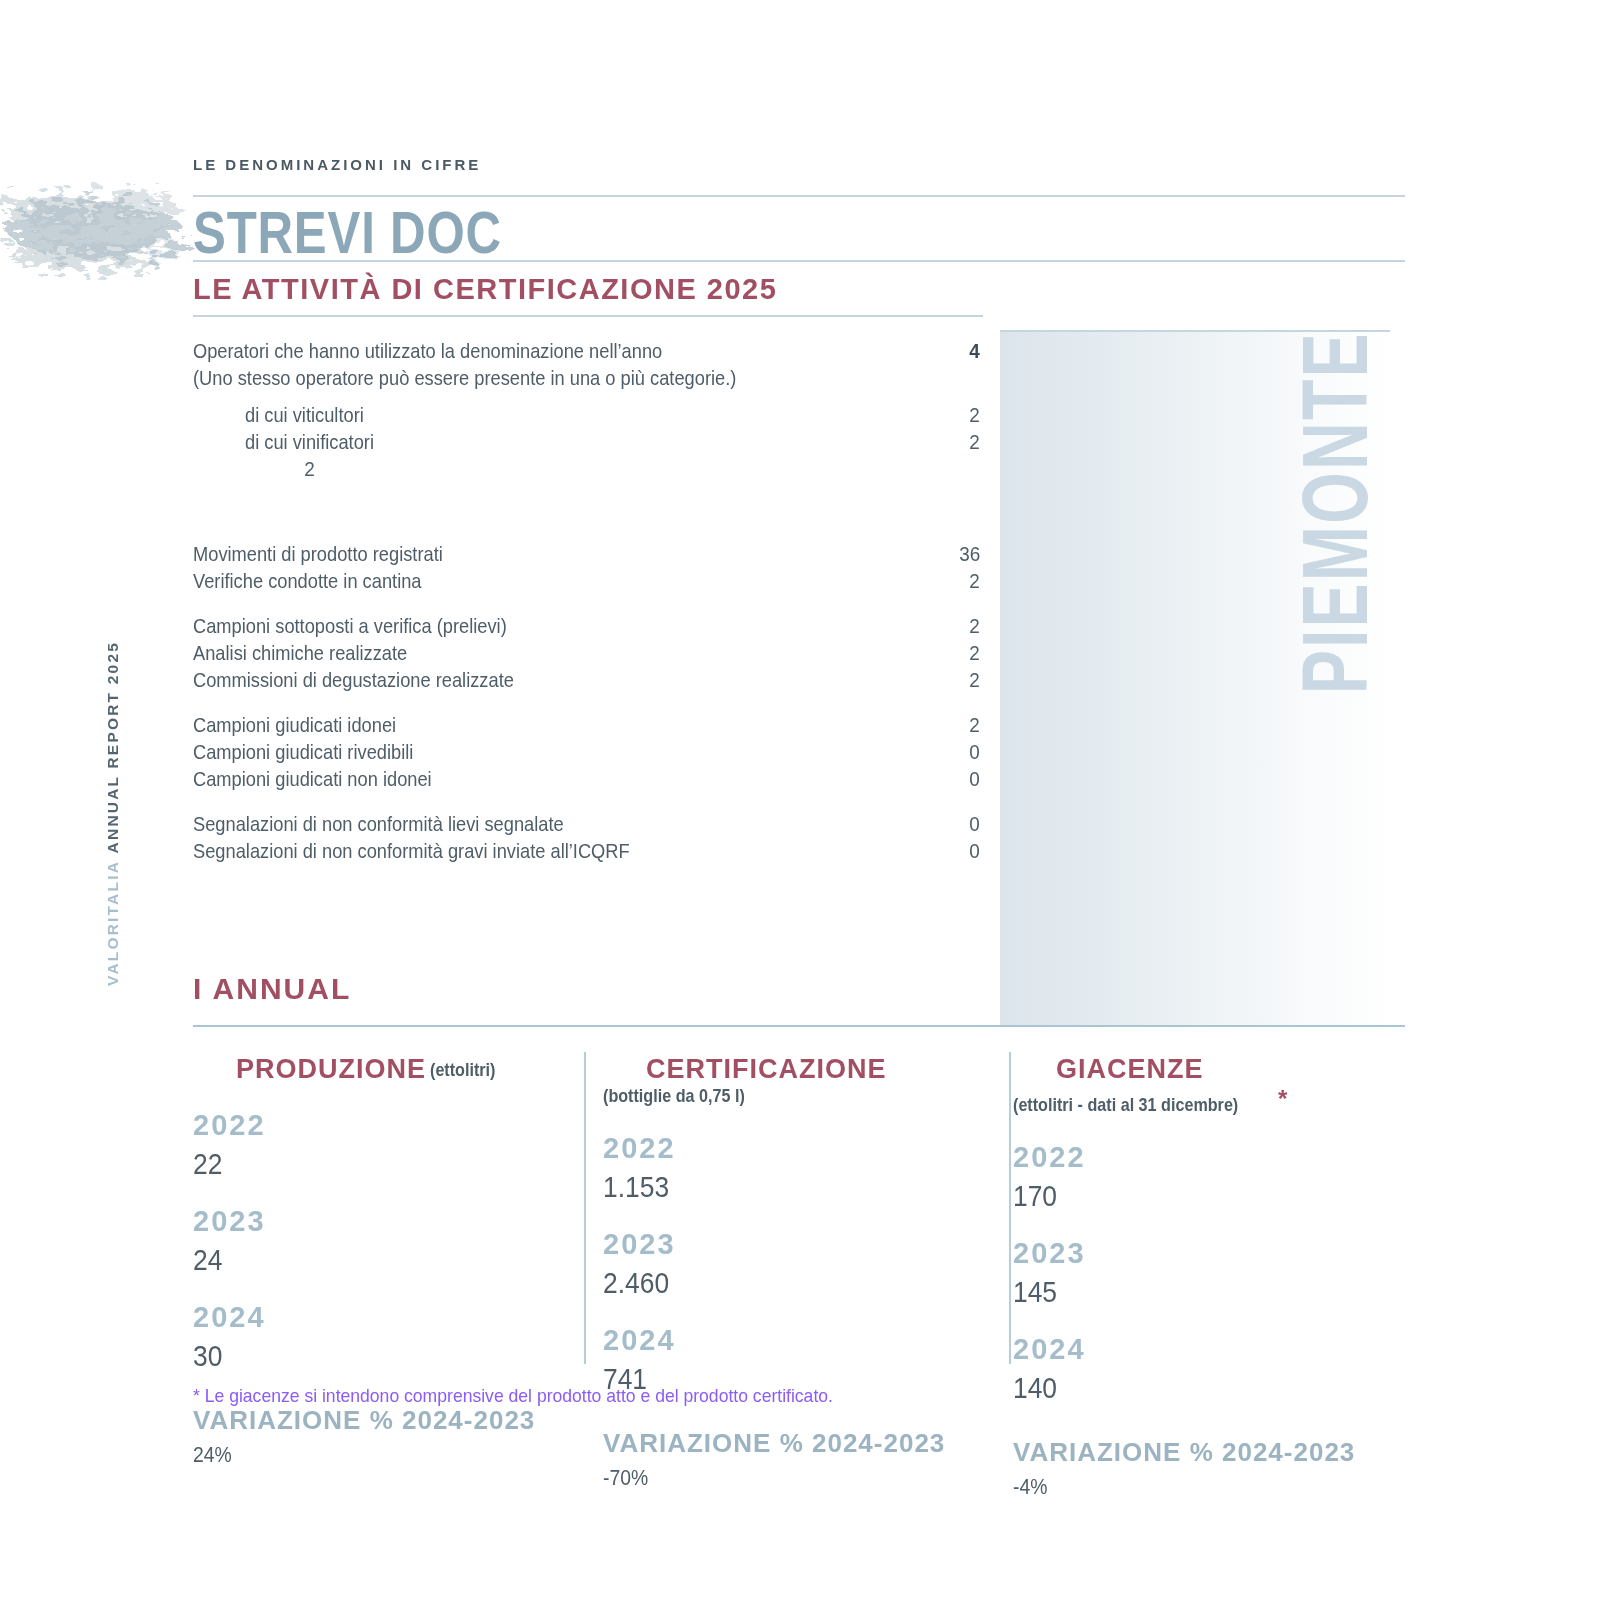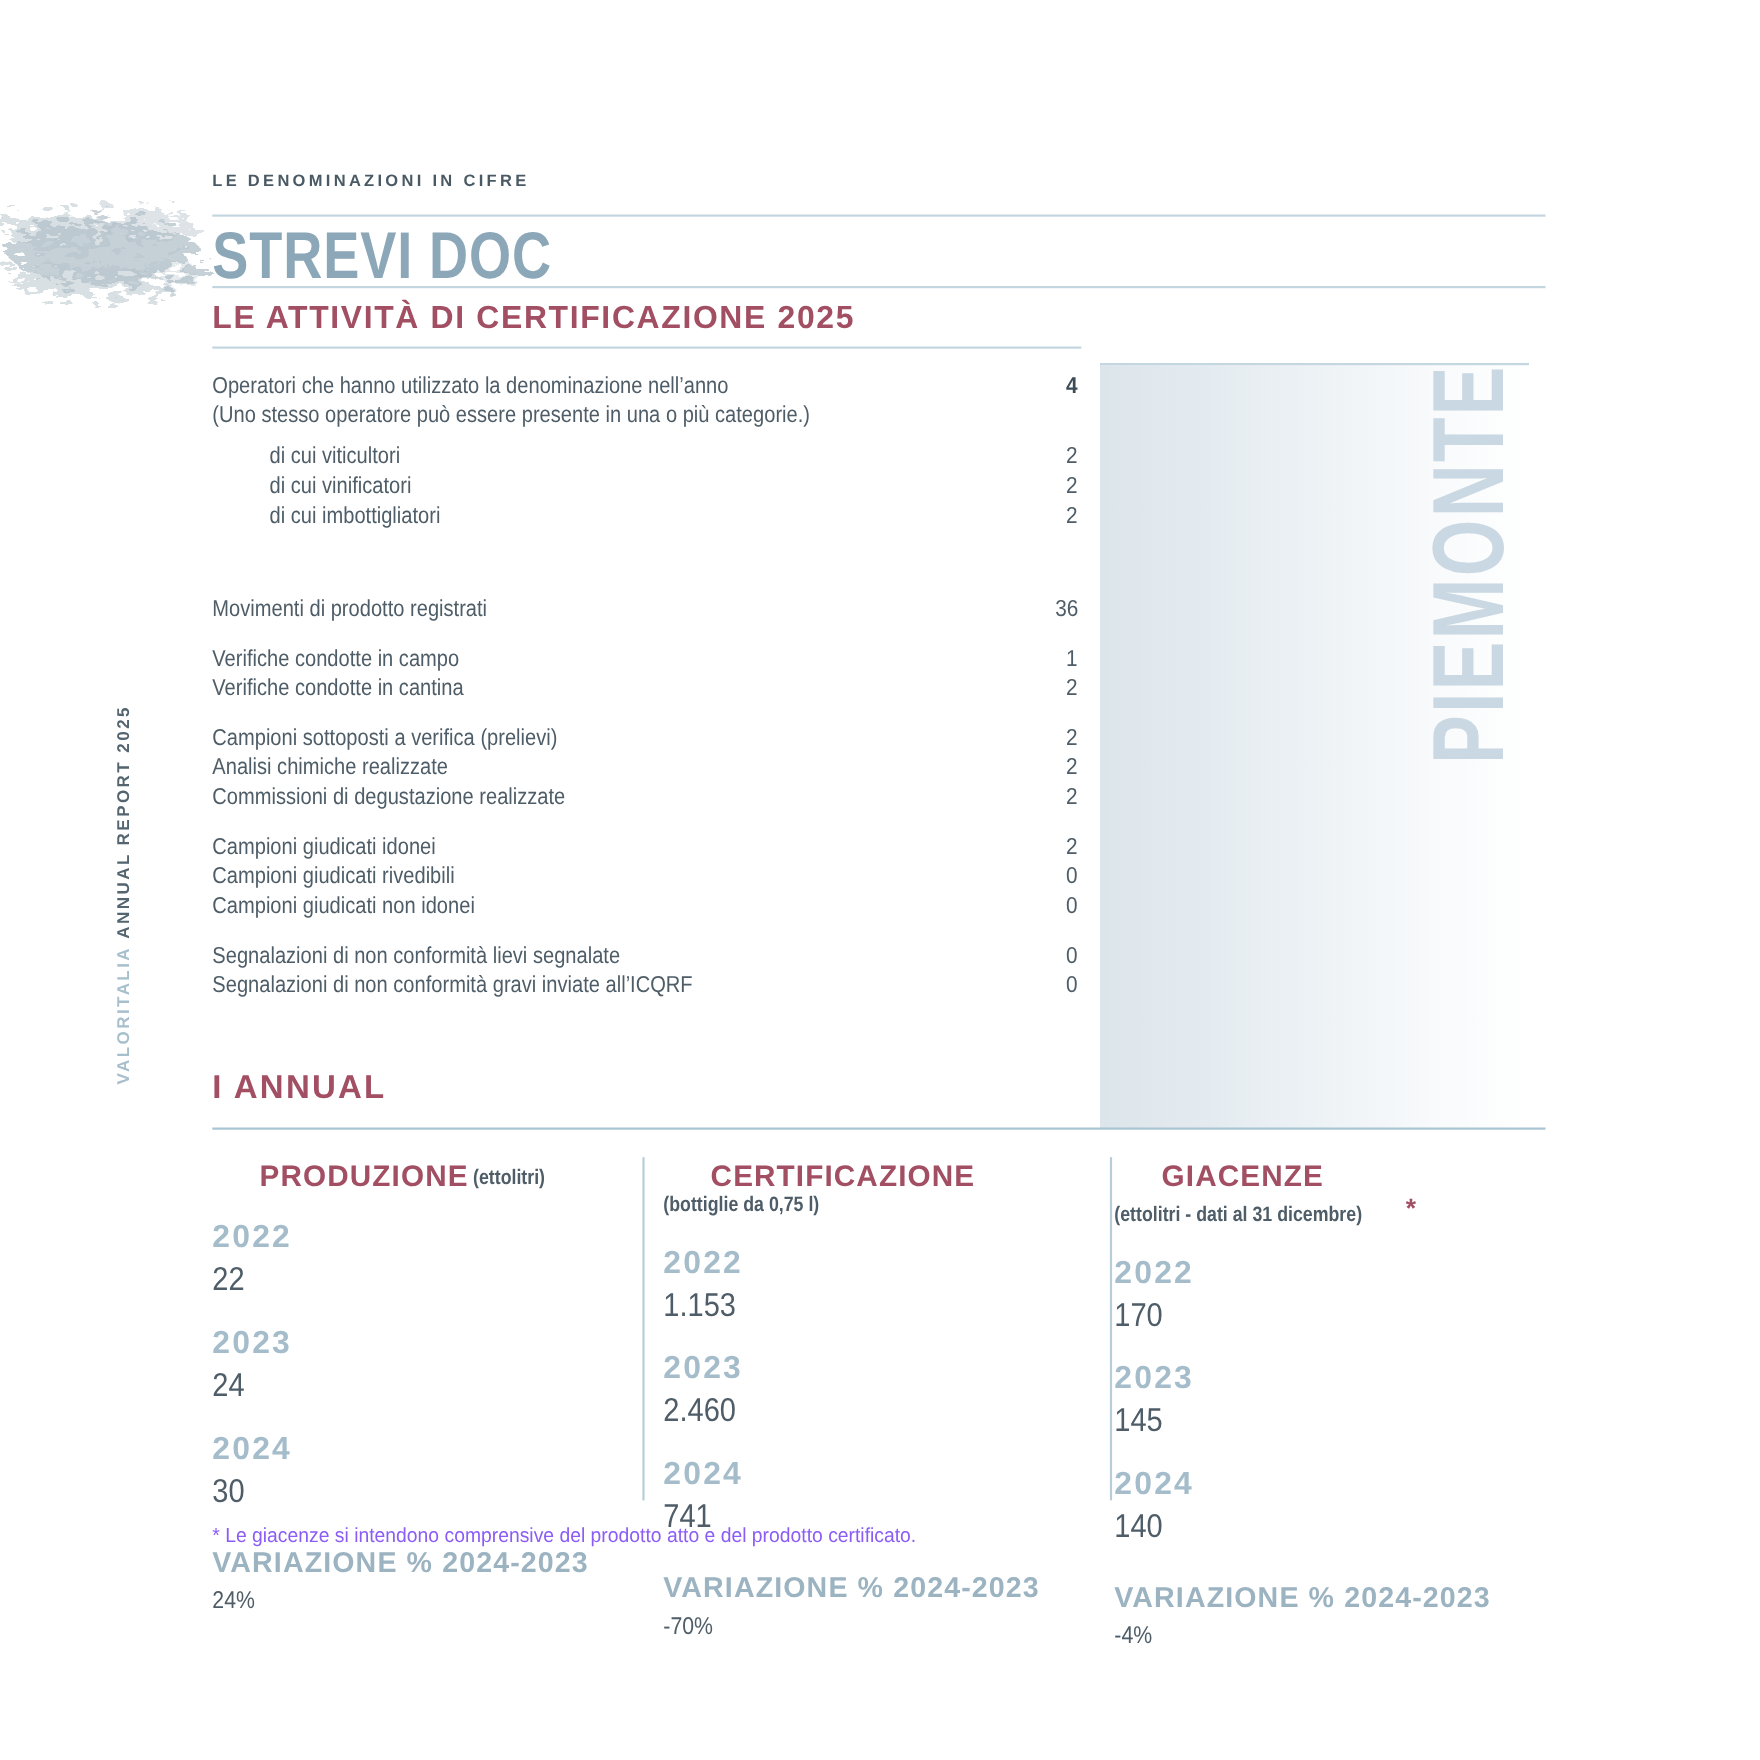--- a/index.html
+++ b/index.html
@@ -129,33 +129,28 @@
 
   <div class="act-row indent gap-sm">
     <div class="act-label"><span class="cond">di cui viticultori</span></div>
     <span class="act-value"><span class="cond-r">2</span></span>
   </div>
   <div class="act-row indent">
     <div class="act-label"><span class="cond">di cui vinificatori</span></div>
     <span class="act-value"><span class="cond-r">2</span></span>
   </div>
   <div class="act-row indent">
-    <div class="act-label"><span class="cond">di cui imbottigliatori</span></div>
     <span class="act-value"><span class="cond-r">2</span></span>
   </div>
 
   <div class="act-row gap-xl">
     <div class="act-label"><span class="cond">Movimenti di prodotto registrati</span></div>
     <span class="act-value"><span class="cond-r">36</span></span>
   </div>
 
-  <div class="act-row gap">
-    <div class="act-label"><span class="cond">Verifiche condotte in campo</span></div>
-    <span class="act-value"><span class="cond-r">1</span></span>
-  </div>
   <div class="act-row">
     <div class="act-label"><span class="cond">Verifiche condotte in cantina</span></div>
     <span class="act-value"><span class="cond-r">2</span></span>
   </div>
 
   <div class="act-row gap">
     <div class="act-label"><span class="cond">Campioni sottoposti a verifica (prelievi)</span></div>
     <span class="act-value"><span class="cond-r">2</span></span>
   </div>
   <div class="act-row">

